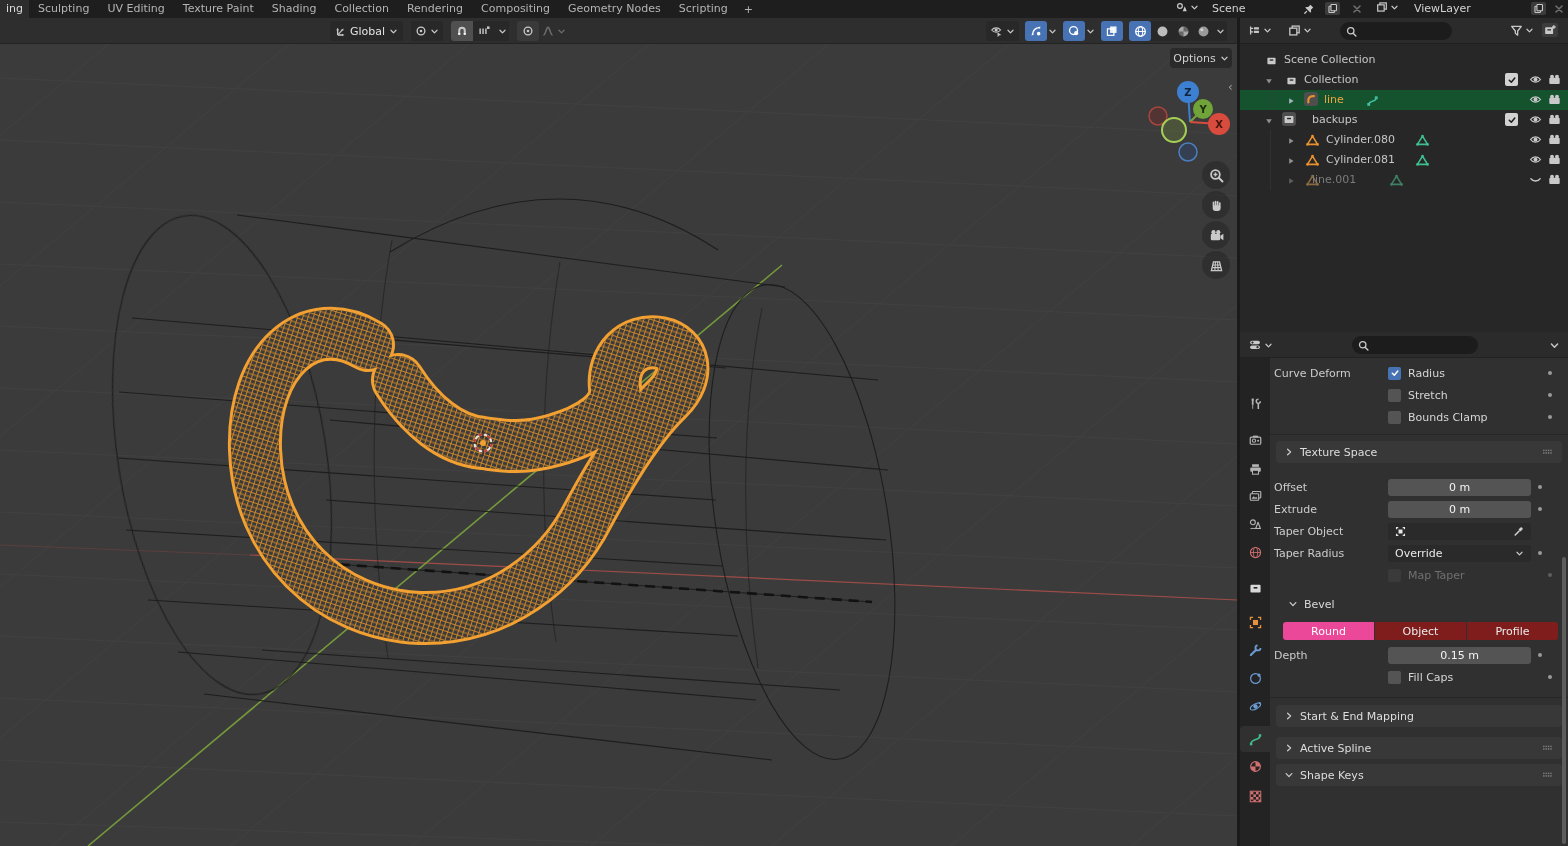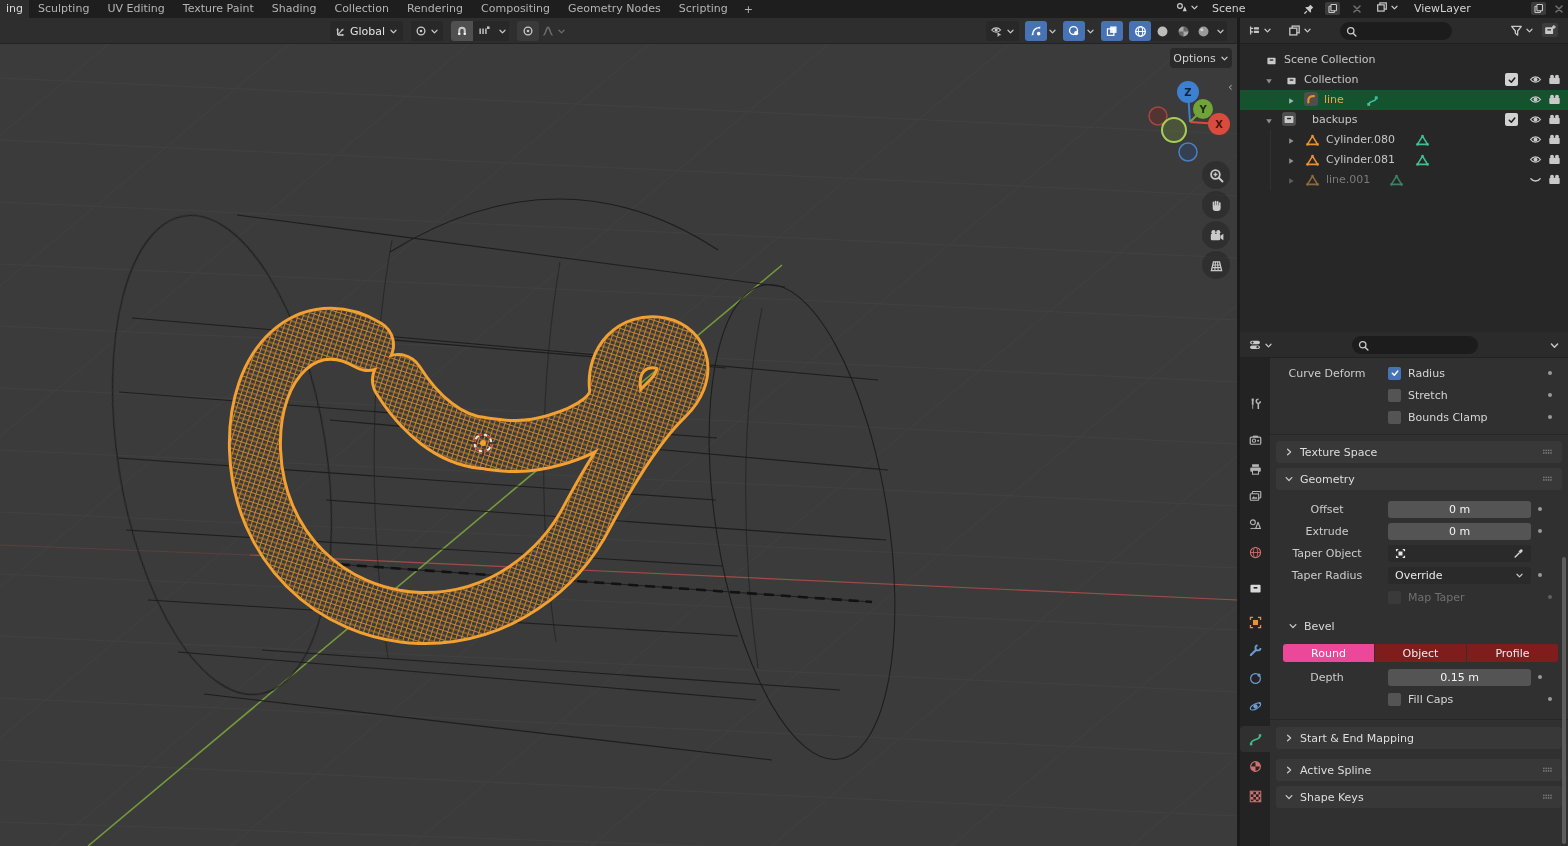--- a/index.html
+++ b/index.html
@@ -37,21 +37,21 @@
 .iconbox{background:#4e4e4e;border-radius:3px;padding:1px}
 .vline{position:absolute;width:1px;background:#3a3a3a}
 
 #props{position:absolute;left:1240px;top:332px;width:328px;height:514px;background:#303030;z-index:10}
 #pheader{position:absolute;left:0;top:0;width:328px;height:26px;background:#2b2b2b;border-bottom:1px solid #222}
 #ptabs{position:absolute;left:0;top:26px;width:30px;height:488px;background:#232323}
 .ptab{position:absolute;left:7px;width:16px;height:16px;display:flex;align-items:center;justify-content:center}
 #ptab-active-bg{position:absolute;left:0;top:368px;width:31px;height:26px;background:#303030;border-radius:4px 0 0 4px}
 #pcontent{position:absolute;left:30px;top:26px;width:298px;height:488px;background:#303030;overflow:hidden}
 .prow{display:flex;align-items:center;height:22px;padding-left:4px}
-.plabel{width:114px;text-align:center;padding-right:8px;color:#cccccc;flex:none;white-space:nowrap}
+.plabel{width:114px;text-align:left;padding-right:8px;color:#cccccc;flex:none;white-space:nowrap}
 .nf{flex:none;width:143px;height:17px;background:#545454;border-radius:3px;color:#f4f4f4;display:flex;align-items:center;justify-content:center}
 .ddf{flex:none;width:143px;height:17px;background:#2a2a2a;border-radius:3px;color:#e8e8e8;display:flex;align-items:center;padding:0 7px}
 .dot{width:4px;height:4px;border-radius:50%;background:#9a9a9a;margin-left:7px;flex:none}
 .dot.dd2{background:#5f5f5f}
 .cb{width:13px;height:13px;border-radius:2px;background:#545454;flex:none;display:flex;align-items:center;justify-content:center}
 .cb.on{background:#4772b3}
 .cb.dis{background:#3a3a3a}
 .cblbl{padding-left:7px;color:#d6d6d6}
 .phead{height:22px;display:flex;align-items:center;gap:6px;background:#383838;border-radius:3px;margin:0 6px;padding:0 8px;color:#dedede}
 .pdots{margin-left:auto;color:#7a7a7a}
@@ -773,21 +773,21 @@
   </div>
 
   <div class="orow" style="top:152px">
     <div class="vline" style="left:30px;top:0;height:20px;opacity:.5"></div>
     <svg class="abs" style="left:46px;top:6px;color:#5f5f5f" width="10" height="10">
         <use href="#s-trir"></use>
       </svg>
     <svg class="abs" style="left:66px;top:4px;color:#8a6a42" width="13" height="13">
         <use href="#s-meshtri"></use>
       </svg>
-    <span class="abs" style="left:86px;top:3px;color:#7b7b7b">line.001</span>
+    <span class="abs" style="left:72px;top:3px;color:#7b7b7b">line.001</span>
     <svg class="abs" style="left:150px;top:4px;color:#3e7f66" width="13" height="13">
         <use href="#s-meshtri"></use>
       </svg>
     <svg class="tgl icon" style="right:26px" width="13" height="13">
         <use href="#s-eyec"></use>
       </svg>
     <svg class="tgl icon" style="right:7px" width="13" height="13">
         <use href="#s-cam"></use>
       </svg>
   </div>
@@ -917,29 +917,20 @@
     <div class="phead">
       <svg width="10" height="10" class="icon chv" style="transform:rotate(-90deg)">
           <use href="#s-chvd"></use>
         </svg>
       <span>Texture Space</span>
       <svg width="12" height="12" class="pdots">
           <use href="#s-dots"></use>
         </svg>
     </div>
     <div style="height:5px"></div>
-    <div class="phead">
-      <svg width="10" height="10" class="icon chv">
-          <use href="#s-chvd"></use>
-        </svg>
-      <span>Geometry</span>
-      <svg width="12" height="12" class="pdots">
-          <use href="#s-dots"></use>
-        </svg>
-    </div>
 
     <div style="height:8px"></div>
     <div class="prow">
       <span class="plabel">Offset</span>
       <div class="nf">
           <span>0 m</span>
         </div>
       <span class="dot"></span>
     </div>
     <div class="prow">

